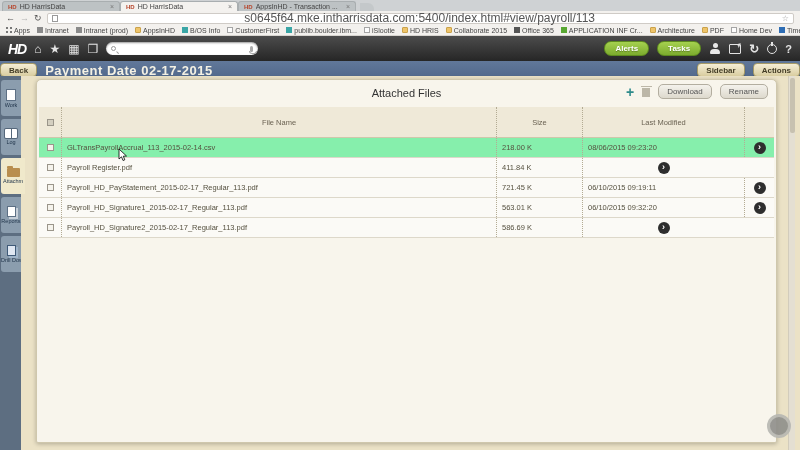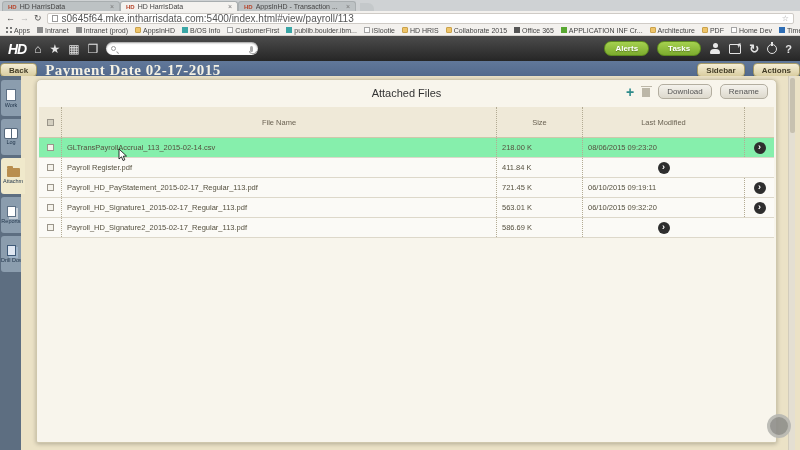--- a/index.html
+++ b/index.html
@@ -16,21 +16,21 @@
   .btab .tx { flex:1; overflow:hidden; }
   .btab .cl { color:#777; font-size:7px; flex:0 0 auto; }
   .newtab { width:14px; height:8px; background:#c4c8ca; border-radius:0 6px 0 0; margin-left:4px; }
 
   .urlrow { height:14px; background:#f3f1ee; display:flex; align-items:center; gap:5px; padding:0 6px; }
   .navic { font-size:9px; color:#555; line-height:1; }
   .navic.dim { color:#b5b5b5; }
   .urlbox { flex:1; height:11px; background:#fff; border:1px solid #cfcbc6; border-radius:2px;
             display:flex; align-items:center; gap:4px; padding:0 4px; }
   .pageic { width:6px; height:7px; background:#fff; border:1px solid #9a9a9a; }
-  .urltext { font-size:10px; color:#555; white-space:nowrap; overflow:hidden; flex:1; }
+  .urltext { font-size:12px; color:#555; white-space:nowrap; overflow:hidden; flex:1;text-align:center; }
   .star { font-size:8px; color:#999; }
 
   .bmbar { height:11px; background:#f3f1ee; border-bottom:1px solid #d8d5d0; display:flex; align-items:center;
            gap:7px; padding:0 6px; font-size:7px; color:#444; white-space:nowrap; overflow:hidden; }
   .bm { display:flex; align-items:center; gap:2px; flex:0 0 auto; }
   .bm-ic { width:6px; height:6px; flex:0 0 auto; }
   .bm-ic[data-icon="folder"] { background:#eec46a; border:1px solid #caa24a; border-radius:1px; }
   .bm-ic[data-icon="page"] { background:#fdfdfd; border:1px solid #a5a5a5; }
   .bm-ic[data-icon="site"] { background:#8a8a8a; }
   .bm-ic[data-icon="site-teal"] { background:#3aa6a6; }
@@ -66,21 +66,21 @@
   .refreshic { color:#e3e3e3; font-size:12px; font-weight:bold; }
   .poweric { width:10px; height:10px; border:1.6px solid #e3e3e3; border-radius:50%; position:relative; }
   .poweric::after { content:""; position:absolute; left:3px; top:-3px; width:1.6px; height:4px; background:#e3e3e3; }
   .helpic { color:#e3e3e3; font-size:11px; font-weight:bold; }
 
   
   .titlebar { height:18px; background:linear-gradient(#61789a,#50678a); display:flex; align-items:center;
               gap:8px; padding:0 0; }
   .beigebtn { background:linear-gradient(#f5eed6,#d9cda0); border:1px solid #a69a66; border-radius:4px;
               font-size:8px; font-weight:bold; color:#433c25; padding:1.5px 8px; box-shadow:0 1px 1px rgba(0,0,0,.3); }
-  .pagetitle { font-family:Liberation Serif, serif; font-size:15px; font-weight:bold; color:#f4f1e4; letter-spacing:.5px; }
+  .pagetitle { font-family:Liberation Sans, sans-serif; font-size:13px; font-weight:bold; color:#f4f1e4; letter-spacing:.5px; }
   .tb-spacer { flex:1; }
 
   
   .content { position:absolute; top:76px; left:0; right:0; bottom:0; background:#ebe2c6; }
   .leftstrip { position:absolute; left:0; top:0; bottom:0; width:21px; background:#5d6e81; }
   .sidetab { position:absolute; left:1px; width:20px; height:36px; background:#8b9dae; border-radius:3px 0 0 3px;
              display:flex; flex-direction:column; align-items:center; justify-content:center; gap:1px; }
   .sidetab.active { background:#f0e9cb; width:24px; z-index:3; }
   .sidetab .lbl { font-size:5.5px; color:#1f3349; max-width:20px; overflow:hidden; white-space:nowrap; }
   .ic-doc { width:10px; height:12px; background:#fff; border:1px solid #5d7085;

